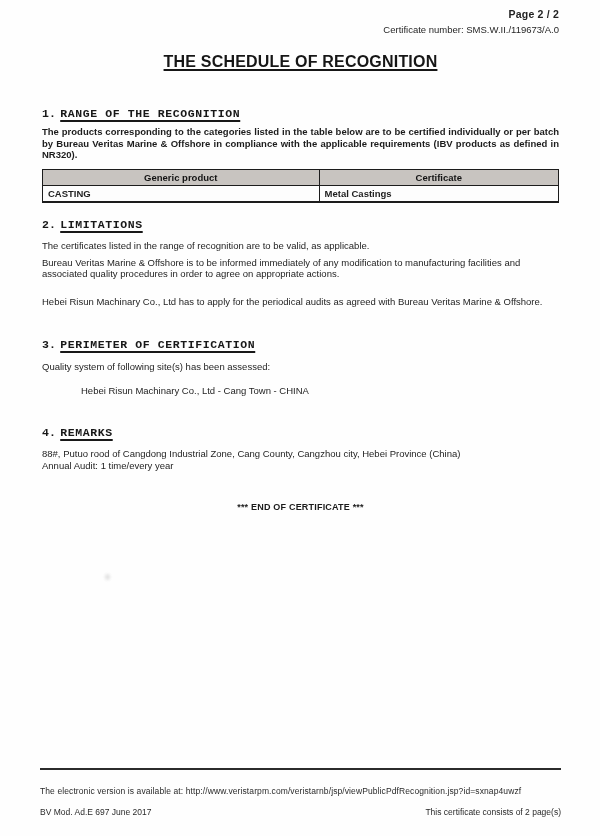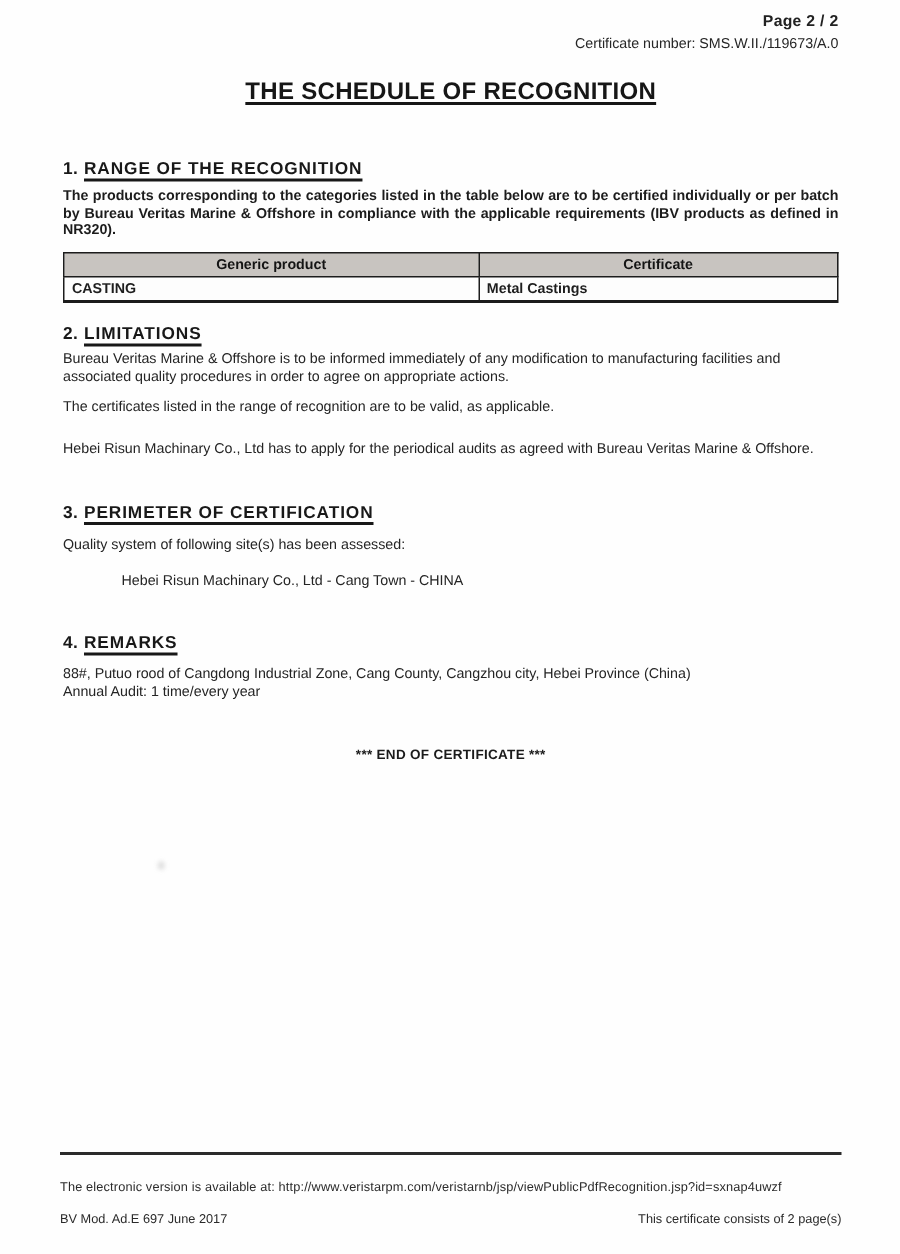--- a/index.html
+++ b/index.html
@@ -44,20 +44,21 @@
     text-decoration: underline;
     text-decoration-thickness: 1.5px;
     text-underline-offset: 2px;
   }
   
   .sec-heading {
     font-size: 11.5px;
     font-weight: bold;
     color: #181818;
     letter-spacing: 0.2px;
+    font-family: Liberation Mono, monospace;
   }
   .sec-heading .num { text-decoration: none; margin-right: 4px; }
   .sec-heading .txt {
     text-decoration: underline;
     text-decoration-thickness: 1.5px;
     text-underline-offset: 2.5px;
     letter-spacing: 0.6px;
   }
   .body-text {
     font-size: 9.5px;
@@ -181,22 +182,22 @@
           <td>Metal Castings</td>
         </tr>
       </tbody>
     </table>
   </div>
 
   <div class="sec-2">
     <div class="sec-heading">
       <span class="num">2.</span><span class="txt">LIMITATIONS</span>
     </div>
+    <div class="body-text p1">The certificates listed in the range of recognition are to be valid, as applicable.</div>
     <div class="body-text p2">Bureau Veritas Marine &amp; Offshore is to be informed immediately of any modification to manufacturing facilities and associated quality procedures in order to agree on appropriate actions.</div>
-    <div class="body-text p1">The certificates listed in the range of recognition are to be valid, as applicable.</div>
     <div class="body-text p3">Hebei Risun Machinary Co., Ltd has to apply for the periodical audits as agreed with Bureau Veritas Marine &amp; Offshore.</div>
   </div>
 
   <div class="sec-3">
     <div class="sec-heading">
       <span class="num">3.</span><span class="txt">PERIMETER OF CERTIFICATION</span>
     </div>
     <div class="body-text p1">Quality system of following site(s) has been assessed:</div>
     <div class="body-text p2">Hebei Risun Machinary Co., Ltd - Cang Town - CHINA</div>
   </div>

